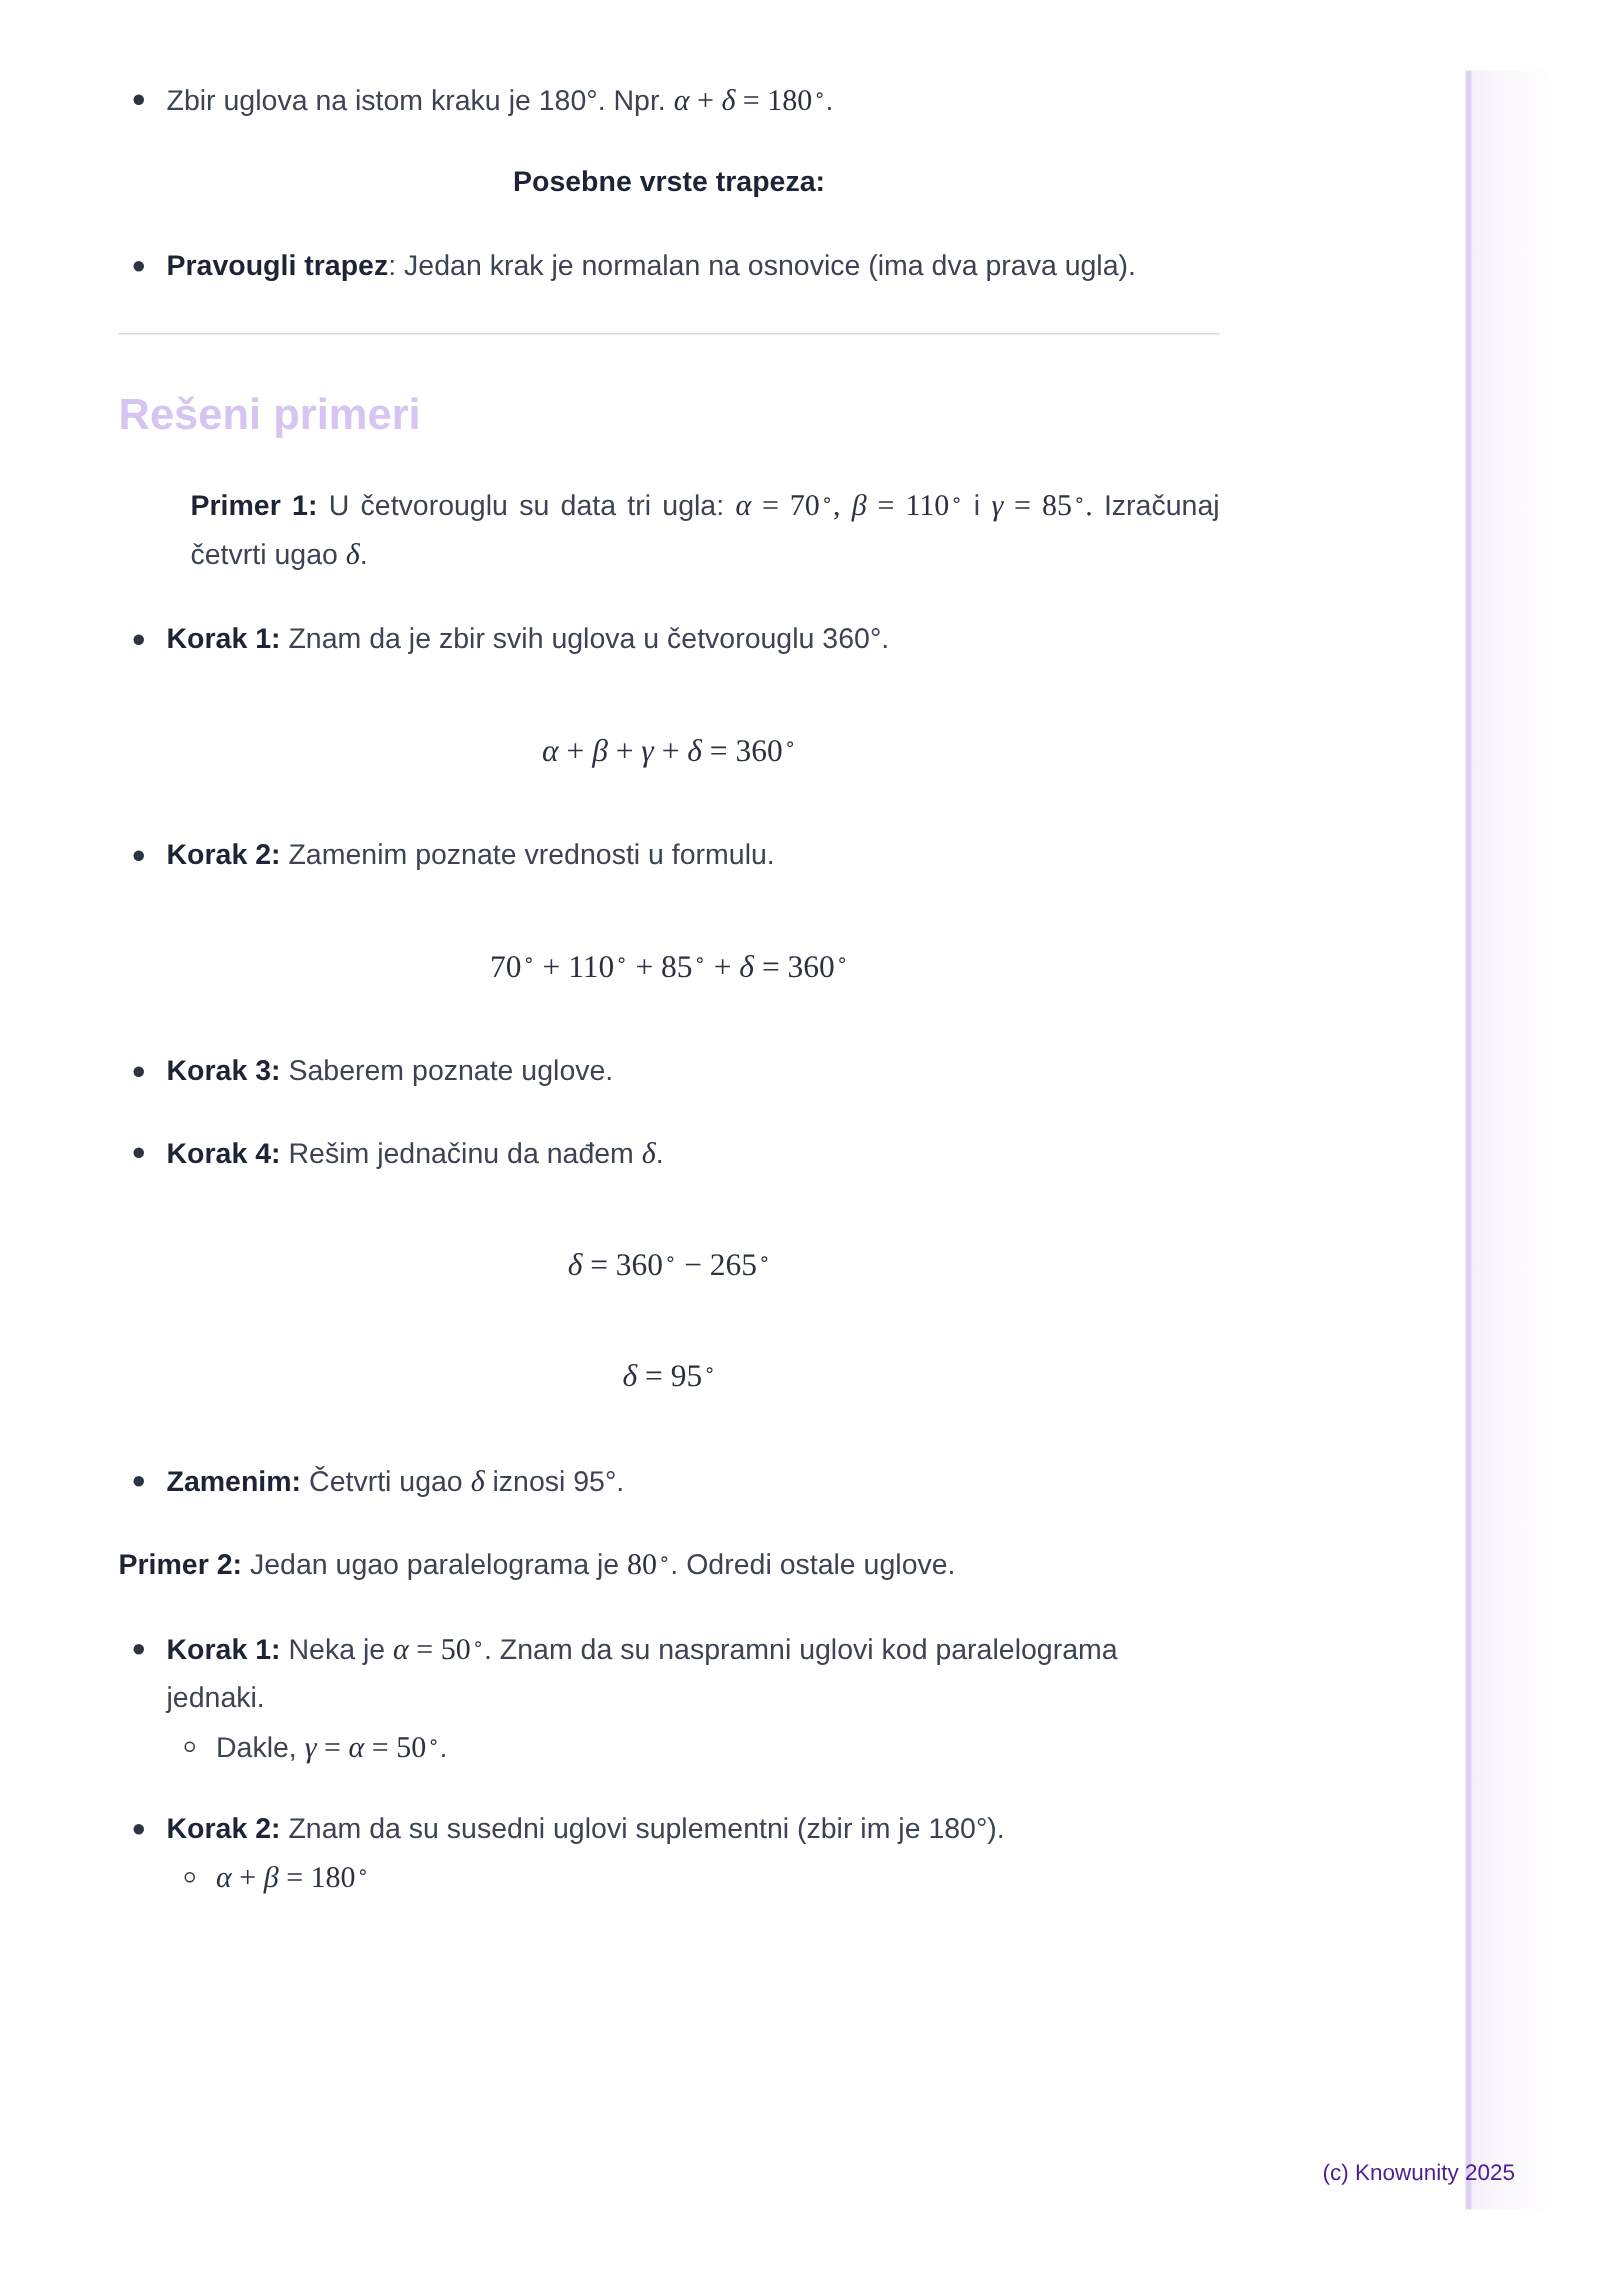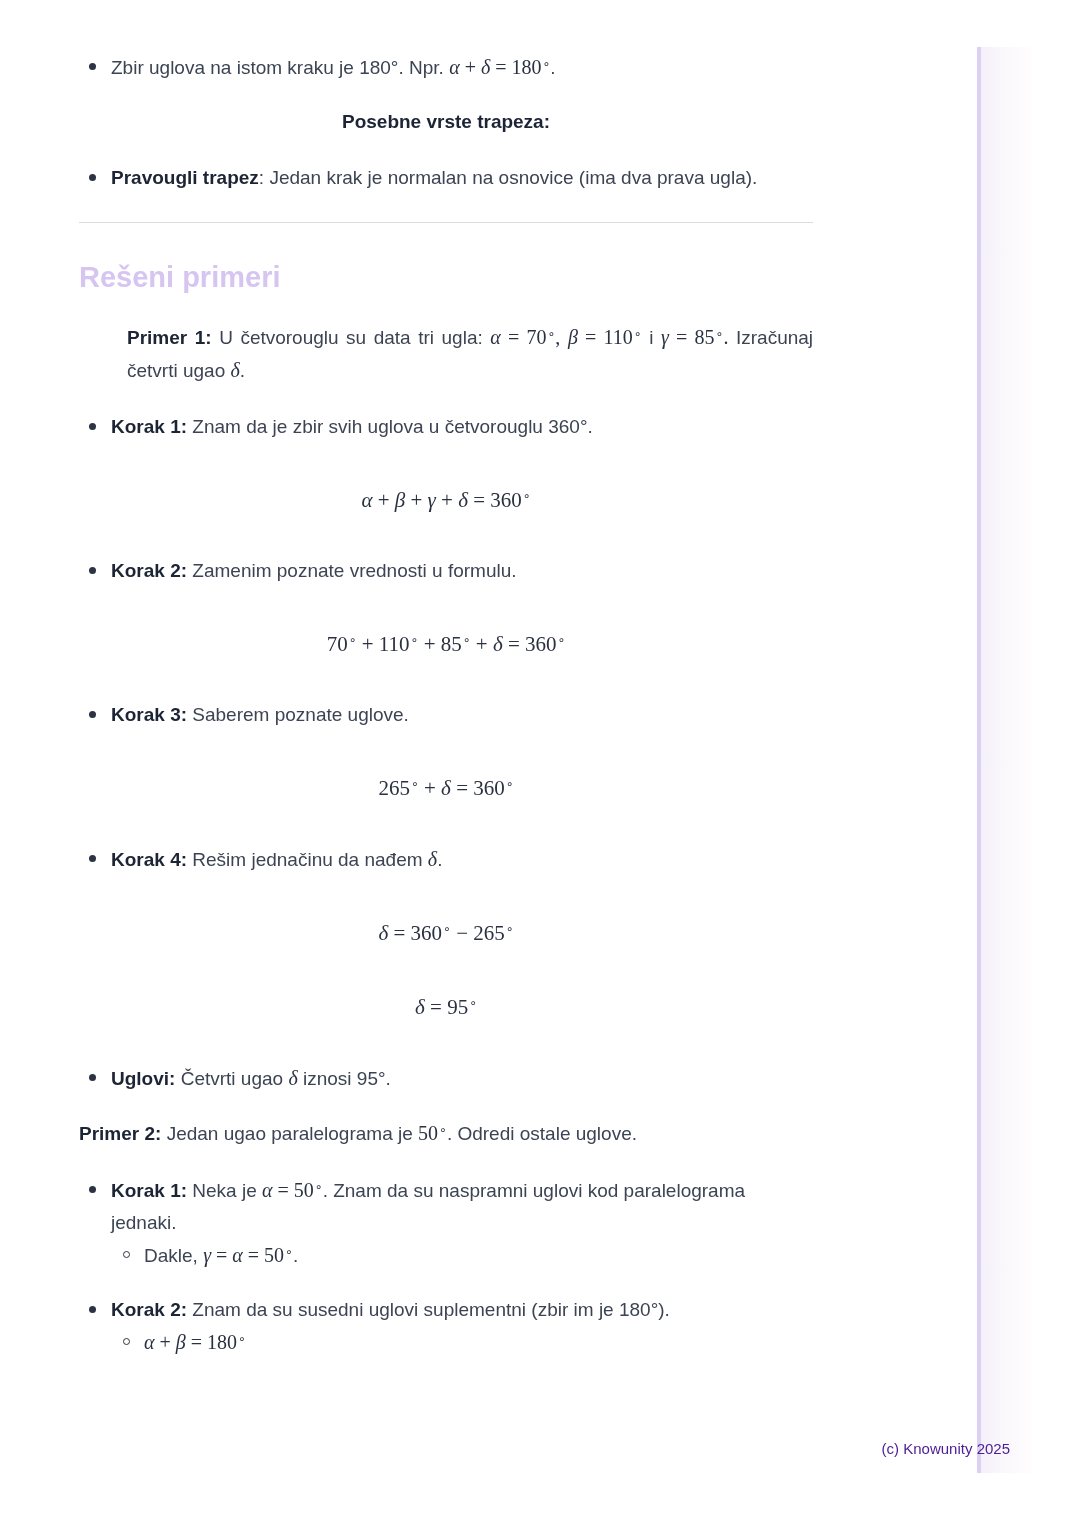--- a/index.html
+++ b/index.html
@@ -100,25 +100,24 @@
       <div class="h2"><span class="rb">Posebne vrste trapeza:</span></div>
       <div class="li l1"><span class="dot"></span><span class="rb">Pravougli trapez</span><span class="rp">: Jedan krak je normalan na osnovice (ima dva prava ugla).</span></div>
       <div class="divider"></div>
       <div class="h1"><span class="rp">Rešeni primeri</span></div>
       <div class="para justify"><span class="rb">Primer 1:</span><span class="rp"> U četvorouglu su data tri ugla: </span><span class="rm">α</span><span class="rr"> = 70</span><sup class="rd">∘</sup><span class="rr">,</span><span class="rp"> </span><span class="rm">β</span><span class="rr"> = 110</span><sup class="rd">∘</sup><span class="rp"> i </span><span class="rm">γ</span><span class="rr"> = 85</span><sup class="rd">∘</sup><span class="rr">.</span><span class="rp"> Izračunaj četvrti ugao </span><span class="rm">δ</span><span class="rp">.</span></div>
       <div class="li l1"><span class="dot"></span><span class="rb">Korak 1:</span><span class="rp"> Znam da je zbir svih uglova u četvorouglu 360°.</span></div>
       <div class="formula"><span class="rm">α</span><span class="rr"> + </span><span class="rm">β</span><span class="rr"> + </span><span class="rm">γ</span><span class="rr"> + </span><span class="rm">δ</span><span class="rr"> = 360</span><sup class="rd">∘</sup></div>
       <div class="li l1"><span class="dot"></span><span class="rb">Korak 2:</span><span class="rp"> Zamenim poznate vrednosti u formulu.</span></div>
       <div class="formula"><span class="rr">70</span><sup class="rd">∘</sup><span class="rr"> + 110</span><sup class="rd">∘</sup><span class="rr"> + 85</span><sup class="rd">∘</sup><span class="rr"> + </span><span class="rm">δ</span><span class="rr"> = 360</span><sup class="rd">∘</sup></div>
       <div class="li l1"><span class="dot"></span><span class="rb">Korak 3:</span><span class="rp"> Saberem poznate uglove.</span></div>
-      <div class="formula"><span class="rr">265</span><sup class="rd">∘</sup><span class="rr"> + </span><span class="rm">δ</span><span class="rr"> = 360</span><sup class="rd">∘</sup></div>
       <div class="li l1"><span class="dot"></span><span class="rb">Korak 4:</span><span class="rp"> Rešim jednačinu da nađem </span><span class="rm">δ</span><span class="rp">.</span></div>
       <div class="formula"><span class="rm">δ</span><span class="rr"> = 360</span><sup class="rd">∘</sup><span class="rr"> − 265</span><sup class="rd">∘</sup></div>
       <div class="formula"><span class="rm">δ</span><span class="rr"> = 95</span><sup class="rd">∘</sup></div>
-      <div class="li l1"><span class="dot"></span><span class="rb">Uglovi:</span><span class="rp"> Četvrti ugao </span><span class="rm">δ</span><span class="rp"> iznosi 95°.</span></div>
-      <div class="para"><span class="rb">Primer 2:</span><span class="rp"> Jedan ugao paralelograma je </span><span class="rr">50</span><sup class="rd">∘</sup><span class="rp">. Odredi ostale uglove.</span></div>
+      <div class="li l1"><span class="dot"></span><span class="rb">Zamenim:</span><span class="rp"> Četvrti ugao </span><span class="rm">δ</span><span class="rp"> iznosi 95°.</span></div>
+      <div class="para"><span class="rb">Primer 2:</span><span class="rp"> Jedan ugao paralelograma je </span><span class="rr">80</span><sup class="rd">∘</sup><span class="rp">. Odredi ostale uglove.</span></div>
       <div class="li l1"><span class="dot"></span><span class="rb">Korak 1:</span><span class="rp"> Neka je </span><span class="rm">α</span><span class="rr"> = 50</span><sup class="rd">∘</sup><span class="rp">. Znam da su naspramni uglovi kod paralelograma jednaki.</span></div>
       <div class="li l2"><span class="dot"></span><span class="rp">Dakle, </span><span class="rm">γ</span><span class="rr"> = </span><span class="rm">α</span><span class="rr"> = 50</span><sup class="rd">∘</sup><span class="rp">.</span></div>
       <div class="li l1"><span class="dot"></span><span class="rb">Korak 2:</span><span class="rp"> Znam da su susedni uglovi suplementni (zbir im je 180°).</span></div>
       <div class="li l2"><span class="dot"></span><span class="rm">α</span><span class="rr"> + </span><span class="rm">β</span><span class="rr"> = 180</span><sup class="rd">∘</sup></div>
     </main>
   <div class="footer">(c) Knowunity 2025</div>
 </div>
 
 </body></html>

